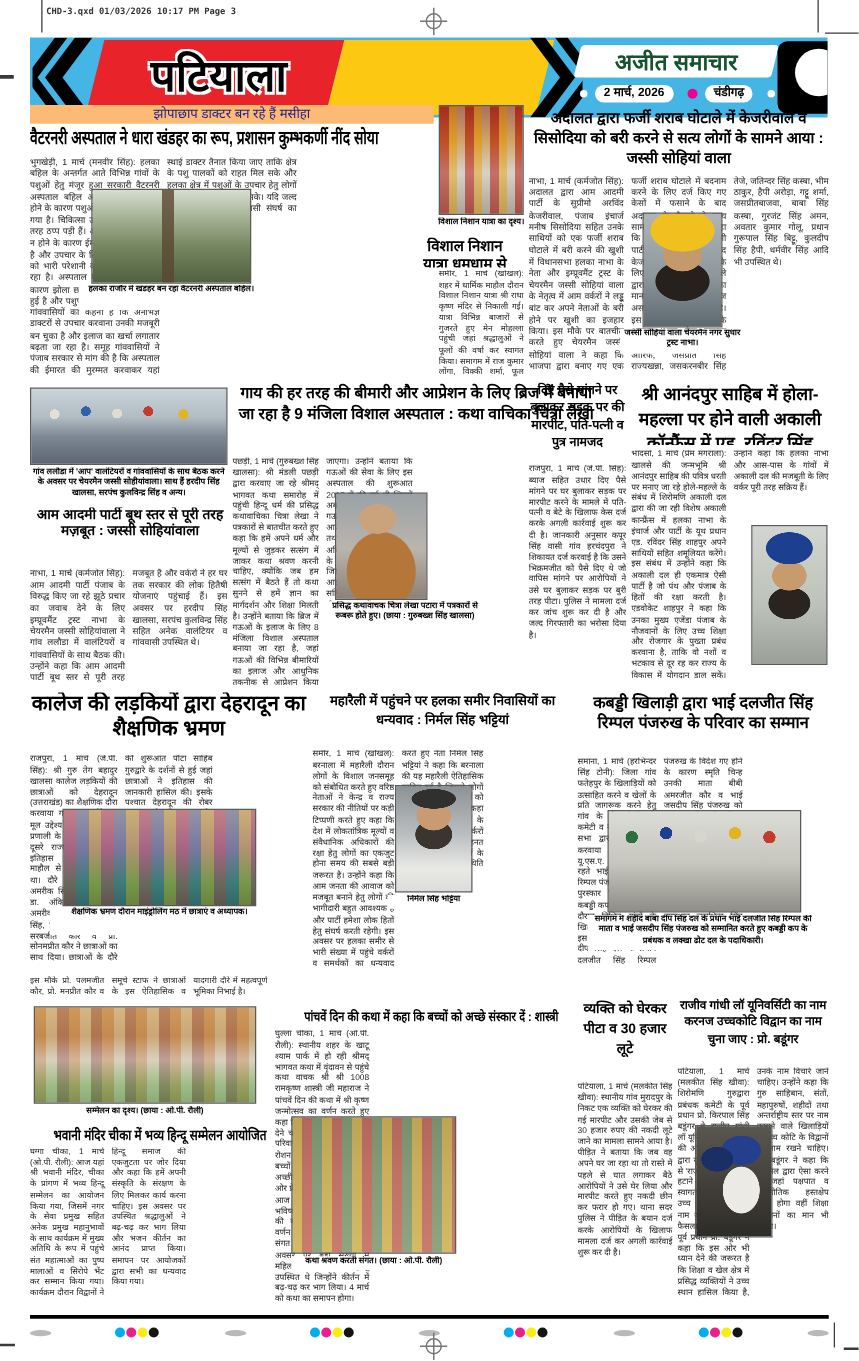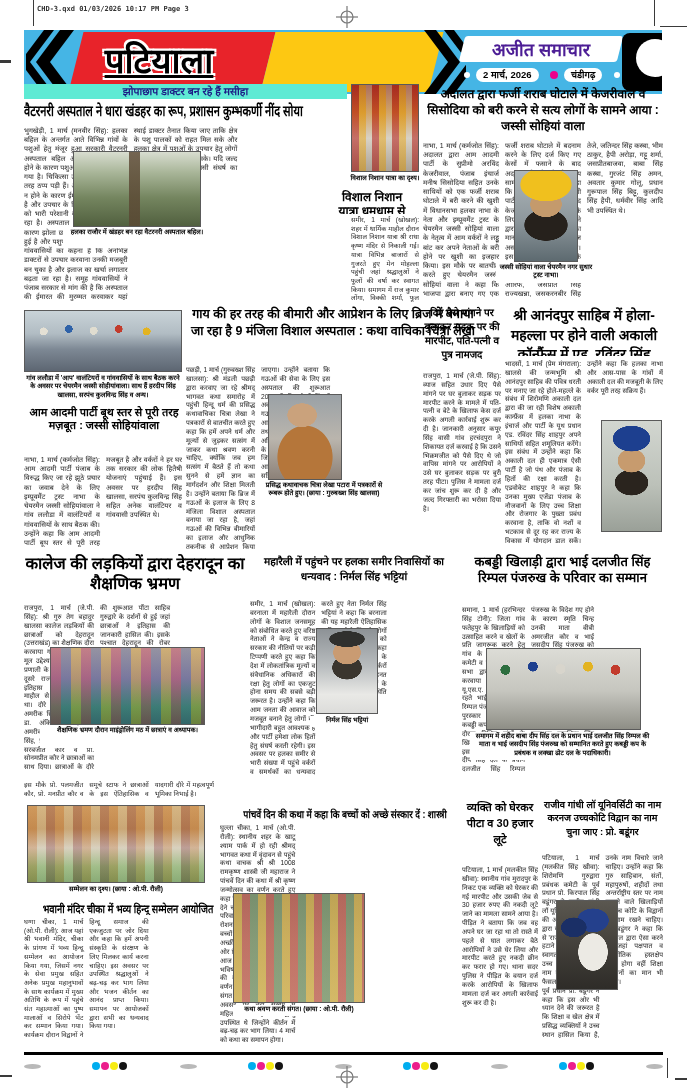--- a/index.html
+++ b/index.html
@@ -18,34 +18,34 @@
   .cap{font-size:6.6px;font-weight:700;text-align:center;line-height:1.28;background:#fff;color:#000;overflow:hidden;}
   .photo{border:1px solid #5a5a5a;box-sizing:border-box;}
   .cond{display:inline-block;white-space:nowrap;transform-origin:0 50%;}
   .cond-c{display:inline-block;white-space:nowrap;transform-origin:50% 50%;}
   .mark{background:#3a3a3a;position:absolute;}
 
   
   .mast{left:24px;top:30px;width:638px;height:64px;background:#45b5e5;overflow:hidden;}
   .mast .red-par{position:absolute;left:52px;top:2px;width:192px;height:60px;background:#e8232a;transform:skewX(-14deg);}
   .mast .yel-par{position:absolute;left:244px;top:2px;width:168px;height:60px;background:#fdc812;transform:skewX(-14deg);}
-  .mast .city{position:absolute;left:42px;top:6px;width:186px;text-align:center;font-size:35px;font-weight:900;color:#000;
-    text-shadow:-2px -2px 0 #fff,2px -2px 0 #fff,-2px 2px 0 #fff,2px 2px 0 #fff;text-decoration:underline;}
+  .mast .city{position:absolute;left:58px;top:6px;width:186px;text-align:center;font-size:35px;font-weight:900;color:#000;
+    text-shadow:-2px -2px 0 #fff,2px -2px 0 #fff,-2px 2px 0 #fff,2px 2px 0 #fff;}
   .mast .paper{position:absolute;left:248px;top:11px;width:162px;text-align:center;font-size:28px;font-weight:900;color:#d31920;
     text-shadow:-2px -2px 0 #fff,2px -2px 0 #fff,-2px 2px 0 #fff,2px 2px 0 #fff;}
   .mast .brandband{position:absolute;left:438px;top:6px;width:158px;height:26px;background:#fff;transform:skewX(-14deg);border-radius:3px;}
-  .mast .brand{position:absolute;left:438px;top:7px;width:158px;text-align:center;font-size:18px;font-weight:900;color:#4c1d95;}
+  .mast .brand{position:absolute;left:438px;top:7px;width:158px;text-align:center;font-size:18px;font-weight:900;color:#14532d;}
   .mast .pill{position:absolute;background:#fff;border-radius:8px;font-size:9.5px;font-weight:700;color:#000;
     padding:1px 7px;line-height:12px;}
   .mast .dot{position:absolute;width:8px;height:8px;border-radius:50%;background:#ec008c;}
   .mast .wdot{position:absolute;width:6px;height:6px;border-radius:50%;background:#fff;}
   .mast .moon{position:absolute;left:598px;top:3px;width:56px;height:58px;background:#000;border-radius:8px;}
   .mast .moon i{position:absolute;left:14px;top:6px;width:38px;height:38px;border-radius:50%;background:#fff;display:block;}
 
-  .kicker{background:#5eead4;color:#1c1c86;font-weight:700;font-size:10.5px;text-align:center;line-height:15px;}
+  .kicker{background:#fdba74;color:#1c1c86;font-weight:400;font-size:10.5px;text-align:center;line-height:15px;}
 
   
   .ph-vet{background:
     linear-gradient(90deg,transparent 44%,rgba(90,70,50,.8) 44% 52%,transparent 52%),
     linear-gradient(180deg,#d8ddd0 0%,#a8b598 28%,#74855f 62%,#51603f 100%);}
   .ph-yatra{background:
     repeating-linear-gradient(90deg,rgba(185,35,30,.55) 0 7px,rgba(235,175,45,.55) 7px 14px,rgba(225,222,210,.35) 14px 20px),
     linear-gradient(180deg,#8f3322 0%,#c8842e 32%,#d3ccc0 62%,#8f8377 100%);}
   .ph-jassi{background:
     radial-gradient(ellipse 26px 17px at 50% 15%,#f0c01e 97%,transparent),

